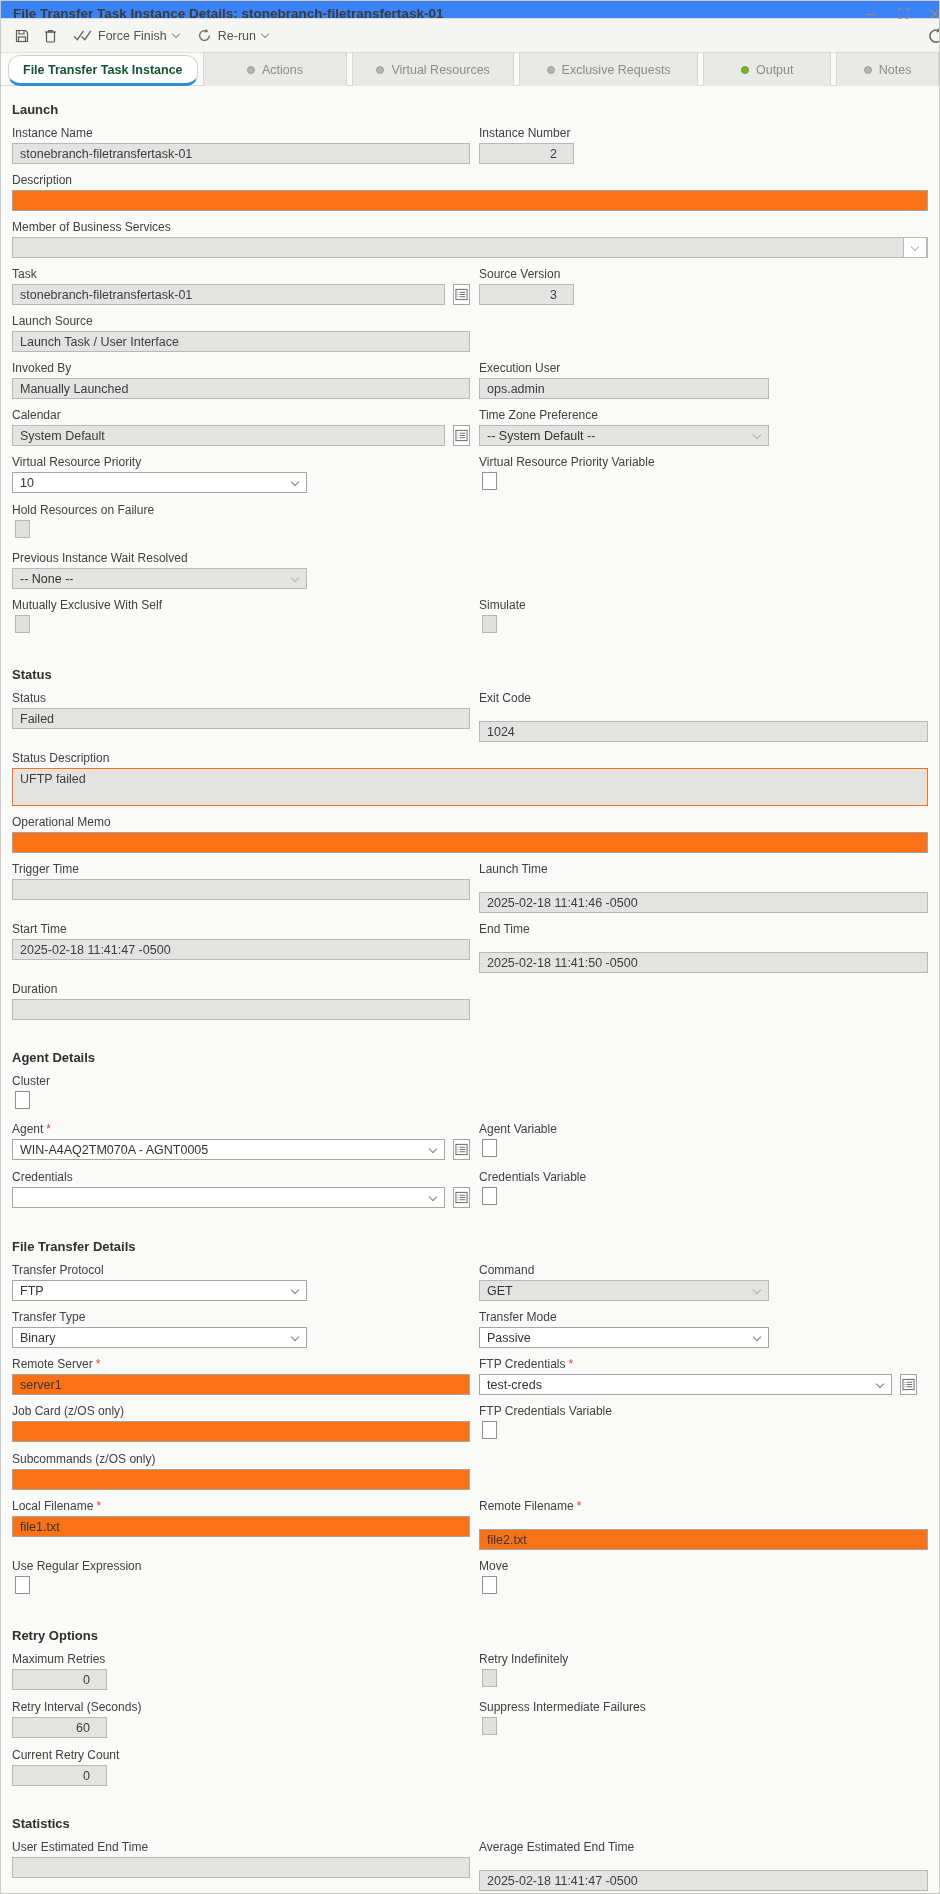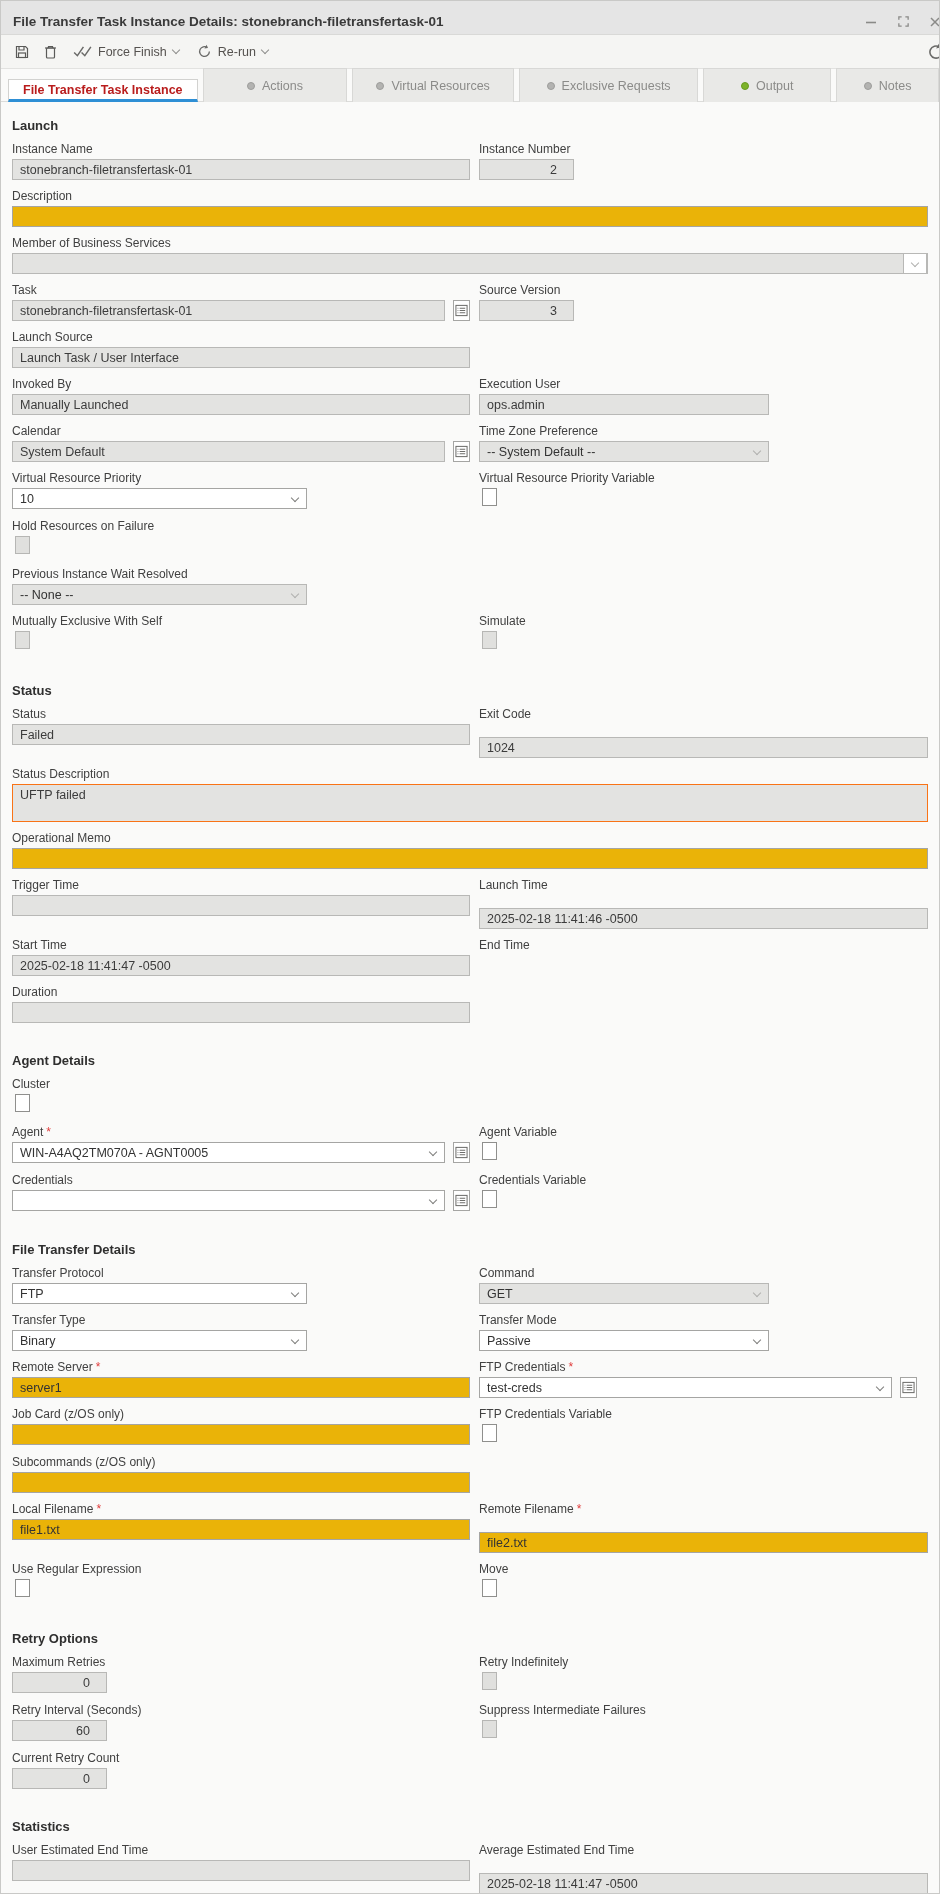--- a/index.html
+++ b/index.html
@@ -3,54 +3,54 @@
 <meta charset="utf-8">
 <style>
   * { box-sizing: border-box; }
   html,body { margin:0; padding:0; }
   body {
     width:940px; height:1894px; overflow:hidden; position:relative;
     font-family:"Liberation Sans", sans-serif;
     background:#fafaf9; border:1px solid #c9c9c7;
   }
   
-  .titlebar{height:34px; background:#e5e5e5; border-bottom:1px solid #d9d9d7;
+  .titlebar{height:18px; background:#3b82f6; border-bottom:1px solid #d9d9d7;
     display:flex; align-items:center; padding:8px 10px 0 12px;}
   .titlebar .title{flex:1; font-weight:bold; font-size:13.5px; color:#3a3a3a;
     white-space:nowrap; overflow:hidden;}
   .win-controls{display:flex; gap:16px; align-items:center; margin-right:-14px;}
   .wc{width:16px; height:16px; color:#8a8a88; display:flex; align-items:center; justify-content:center; cursor:pointer;}
   
   .toolbar{height:34px; background:#f5f5f3; border-bottom:1px solid #e2e2e0;
     display:flex; align-items:center; gap:10px; padding:0 12px; position:relative;}
   .tico{width:18px; height:18px; display:flex; align-items:center; justify-content:center; color:#5a5a58; cursor:pointer;}
   .tbtn{display:flex; align-items:center; gap:6px; font-size:12.5px; color:#55524f; cursor:pointer; padding:2px 4px;}
   .chev-s{width:6px; height:6px; border-right:1.4px solid #8f8f8d; border-bottom:1.4px solid #8f8f8d;
     transform:rotate(45deg); margin-top:-3px; display:inline-block;}
   .tb-refresh{position:absolute; right:-6px; top:8px; width:18px; height:18px; color:#6a6a68; cursor:pointer;}
   
   .tabs{display:flex; gap:5px; align-items:flex-end; height:33px; padding-left:7px; position:relative; background:#fafaf9;}
   .tabs::after{content:""; position:absolute; left:0; right:0; bottom:0; height:1px; background:#dcdcda;}
   .tab{height:34px; background:#e9e9e7; border:1px solid #d8d8d6; border-bottom:none;
     display:flex; align-items:center; justify-content:center; gap:7px;
     font-size:12.5px; color:#8b8b89; cursor:pointer; z-index:1; white-space:nowrap;}
-  .tab.active{height:23px; background:#ffffff; color:#b91c1c; font-weight:bold;
-    border-color:#d2d2d0; border-bottom:3px solid #2e8fd5; z-index:2;}
+  .tab.active{height:31px; background:#ffffff; color:#14532d; font-weight:bold;
+    border-color:#d2d2d0; border-bottom:3px solid #2e8fd5; z-index:2;border-radius:12px;}
   .dot{width:8px; height:8px; border-radius:50%; background:#b3b3b1; border:1px solid #9d9d9b; flex:none;}
   .dot.green{background:#7db32a; border-color:#679b1f;}
   
   .content{padding:0 13px 0 11px;}
   .sec{font-size:13px; font-weight:bold; color:#2f2f2f; margin-top:30px; line-height:15px;}
   .sec.first{margin-top:16px;}
   .row{display:flex; align-items:flex-start; margin-top:9px;}
   .cl{width:467px; flex:none;}
   .cr{flex:none;}
   .lbl{font-size:12px; color:#414141; line-height:14px; margin-bottom:3px; white-space:nowrap;}
   .req{color:#e03c3c; margin-left:3px;}
-  .inp{height:21px; border:1px solid #a5a5a3; background:#eab308; font-family:inherit;
+  .inp{height:21px; border:1px solid #a5a5a3; background:#f97316; font-family:inherit;
     font-size:12.5px; color:#333; padding:0 7px; width:100%; display:block;}
   .ro{background:#e3e3e1; border-color:#b8b8b6; color:#3c3c3c;}
   .tr{text-align:right; padding-right:16px;}
   .sel{position:relative; height:21px; border:1px solid #a5a5a3; background:#fff;
     font-size:12.5px; color:#333; padding:3px 36px 0 7px; cursor:pointer; white-space:nowrap; overflow:hidden;}
   .sel.ro{background:#e3e3e1; border-color:#b8b8b6; cursor:default;}
   .sel .chev{position:absolute; right:8px; top:6px; width:6px; height:6px;
     border-right:1.4px solid #7f7f7d; border-bottom:1.4px solid #7f7f7d; transform:rotate(45deg);}
   .sel.ro .chev{border-color:#b0b0ae;}
   .ddbtn{position:absolute; right:0; top:-1px; width:24px; height:21px; background:#fff;
@@ -340,20 +340,21 @@
     </div>
   </div>
 
   <div class="row">
     <div class="cl field">
       <div class="lbl">Start Time</div>
       <input class="inp ro w-std" readonly="" value="2025-02-18 11:41:47 -0500" style="">
     </div>
     <div class="cr field">
       <div class="lbl">End Time</div>
+      <input class="inp ro w-stdr" readonly="" value="2025-02-18 11:41:50 -0500" style="">
     </div>
   </div>
 
   <div class="row">
     <div class="field">
       <div class="lbl">Duration</div>
       <input class="inp ro w-std" readonly="" value="" style="">
     </div>
   </div>
 

